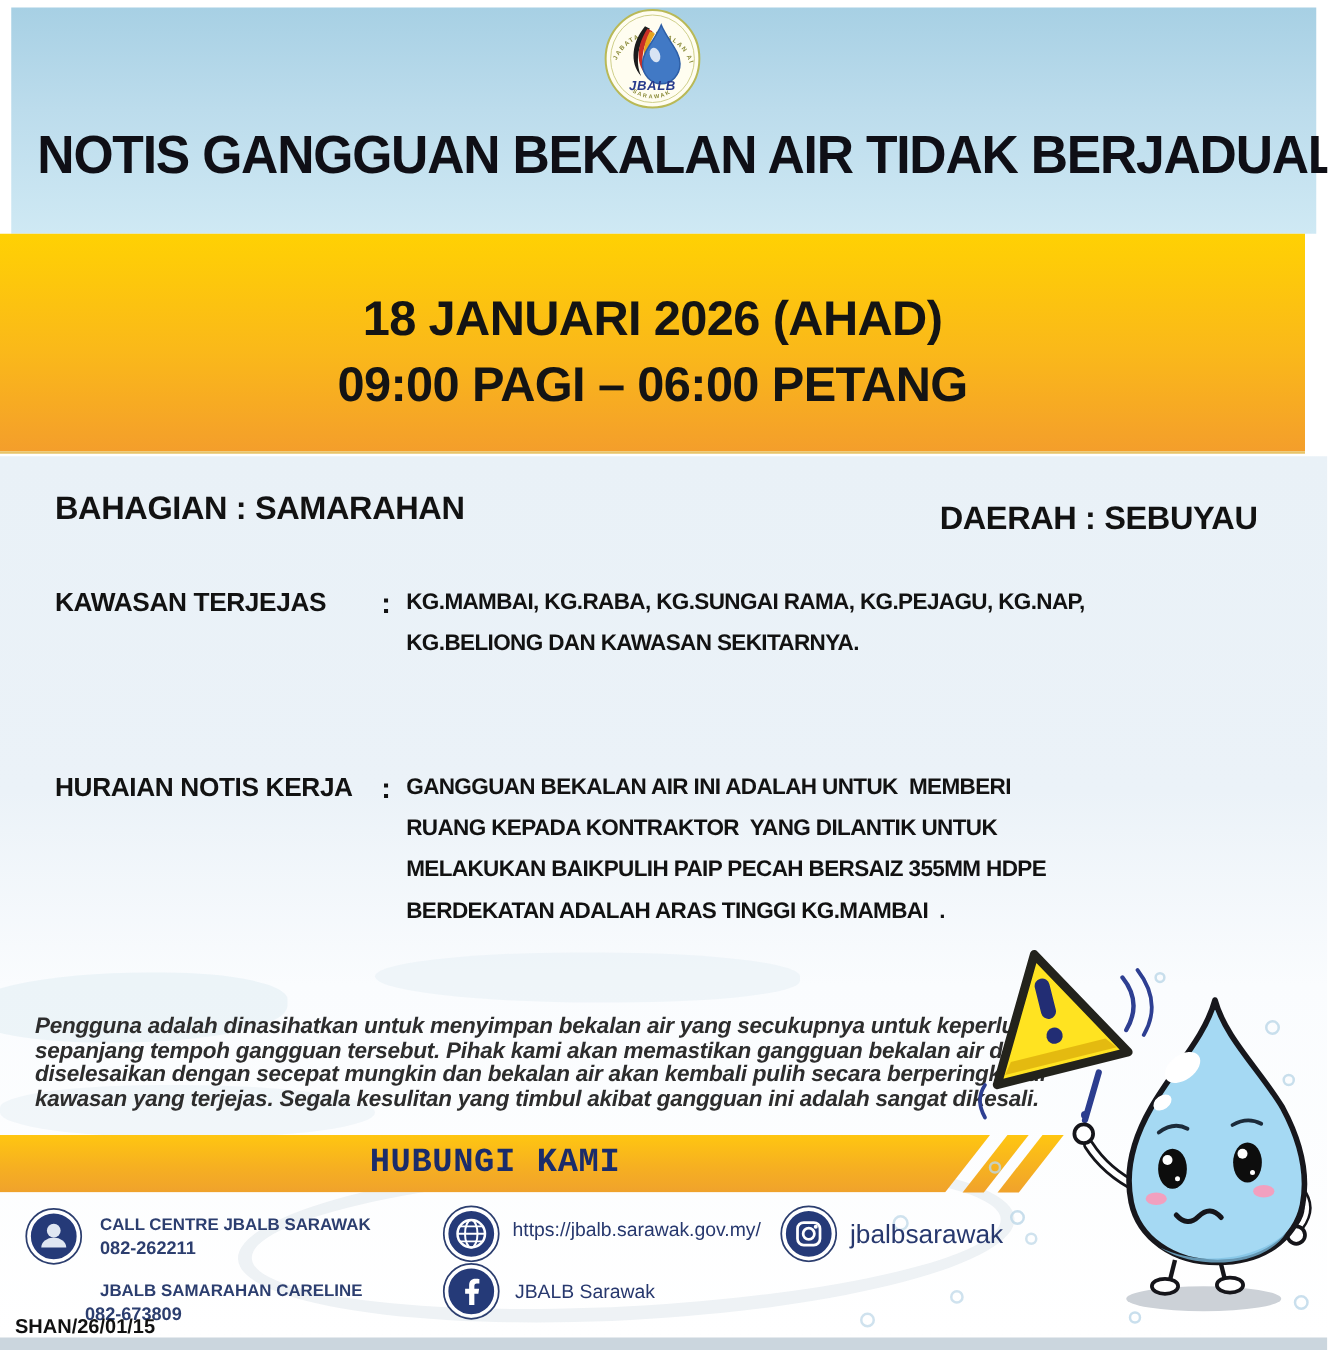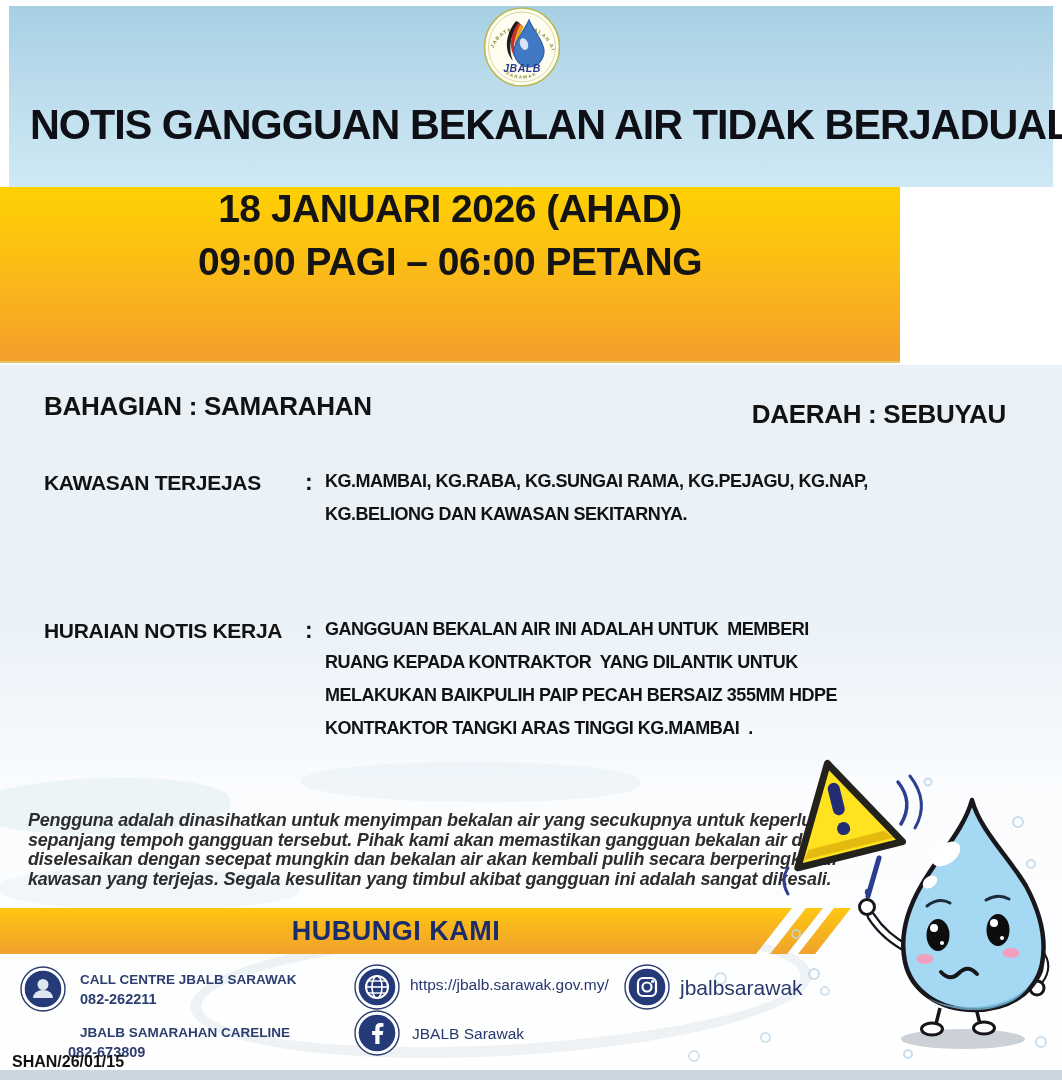--- a/index.html
+++ b/index.html
@@ -6,23 +6,23 @@
   .poster{position:relative;width:1062px;height:1080px;background:#ffffff;overflow:hidden;
           font-family:"Liberation Sans",sans-serif;}
   
   .header-blue{position:absolute;left:9px;right:9px;top:6px;height:181px;
                background:linear-gradient(180deg,#a7d0e4 0%,#bcdcec 45%,#cfe9f4 100%);}
   .logo-wrap{position:absolute;left:483px;top:6px;width:78px;height:82px;}
   .poster-title{position:absolute;left:0;right:0;top:94px;text-align:center;
                 font-size:43px;font-weight:bold;color:#0f0f16;letter-spacing:-1px;
                 white-space:nowrap;transform:scaleX(.96);transform-origin:center;}
   
-  .date-band{position:absolute;left:0;top:187px;width:900px;height:176px;box-sizing:border-box;
+  .date-band{position:absolute;left:0;top:187px;width:1044px;height:176px;box-sizing:border-box;
              background:linear-gradient(180deg,#ffd103 0%,#fab81a 55%,#f49e2b 100%);
-             display:flex;flex-direction:column;align-items:center;justify-content:flex-start;
+             display:flex;flex-direction:column;align-items:center;justify-content:flex-end;
              padding-bottom:30px;gap:9px;border-bottom:2px solid #e8c468;}
   .date-line{font-size:39px;font-weight:bold;color:#141414;letter-spacing:-.5px;white-space:pre;}
   
   .main-bg{position:absolute;left:0;top:365px;width:1062px;height:705px;
            background:linear-gradient(180deg,#e9f1f7 0%,#ebf2f8 38%,#fafcfe 60%,#ffffff 100%);}
   .lbl{position:absolute;font-weight:bold;color:#121212;margin-left:12px;}
   .bahagian{left:32px;top:391px;font-size:26px;letter-spacing:-.3px;}
   .daerah{right:56px;top:399px;font-size:26px;letter-spacing:-.3px;}
   .row-label{font-size:21px;letter-spacing:-.3px;}
   .colon{font-size:23px;}
@@ -30,21 +30,21 @@
                  white-space:pre;letter-spacing:-.5px;}
   
   .advisory{position:absolute;left:28px;top:811px;font-style:italic;font-weight:600;
             color:#2d2d2d;}
   .advisory div{font-size:18px;line-height:19.5px;white-space:pre;letter-spacing:-.2px;}
   
   .hubungi-band{position:absolute;left:0;top:908px;width:792px;height:46px;
                 background:linear-gradient(180deg,#ffc611 0%,#f6b021 55%,#f0a22c 100%);
                 clip-path:polygon(0 0,100% 0,calc(100% - 36px) 100%,0 100%);
                 display:flex;align-items:center;justify-content:center;}
-  .hubungi-text{font-size:27px;font-weight:bold;color:#1b2c6a;letter-spacing:.5px;}
+  .hubungi-text{font-size:27px;font-weight:bold;color:#1b2c6a;letter-spacing:.5px;font-family:Liberation Mono, monospace;}
   .band-stripe{position:absolute;top:908px;height:46px;width:17px;
                background:linear-gradient(180deg,#ffc611,#f0a22c);
                transform:skewX(-38deg);transform-origin:0 0;}
   
   .cicon{position:absolute;width:46px;height:46px;}
   .c-label{position:absolute;font-size:13.5px;font-weight:bold;color:#2c3e6f;white-space:pre;}
   .c-phone{position:absolute;font-size:14.5px;font-weight:bold;color:#2c3e6f;}
   .c-big{position:absolute;font-size:15.5px;font-weight:normal;color:#27386e;}
   .ref-code{position:absolute;left:12px;top:1053px;font-size:16px;font-weight:bold;color:#111;}
   .bottom-bar{position:absolute;left:0;top:1070px;width:1062px;height:10px;background:#cbd6de;}
@@ -119,21 +119,21 @@
     <div>KG.MAMBAI, KG.RABA, KG.SUNGAI RAMA, KG.PEJAGU, KG.NAP,</div>
     <div>KG.BELIONG DAN KAWASAN SEKITARNYA.</div>
   </div>
 
   <div class="lbl row-label" style="left:32px;top:619px;">HURAIAN NOTIS KERJA</div>
   <div class="lbl colon" style="left:293px;top:617px;">:</div>
   <div class="val-lines" style="position:absolute;left:325px;top:613px;">
     <div>GANGGUAN BEKALAN AIR INI ADALAH UNTUK  MEMBERI</div>
     <div>RUANG KEPADA KONTRAKTOR  YANG DILANTIK UNTUK</div>
     <div>MELAKUKAN BAIKPULIH PAIP PECAH BERSAIZ 355MM HDPE</div>
-    <div>KONTRAKTOR TANGKI ARAS TINGGI KG.MAMBAI  .</div>
+    <div>BERDEKATAN ADALAH ARAS TINGGI KG.MAMBAI  .</div>
   </div>
 
   <div class="advisory">
     <div>Pengguna adalah dinasihatkan untuk menyimpan bekalan air yang secukupnya untuk keperluan</div>
     <div>sepanjang tempoh gangguan tersebut. Pihak kami akan memastikan gangguan bekalan air dapat</div>
     <div>diselesaikan dengan secepat mungkin dan bekalan air akan kembali pulih secara berperingkat di</div>
     <div>kawasan yang terjejas. Segala kesulitan yang timbul akibat gangguan ini adalah sangat dikesali.</div>
   </div>
 
   <div class="hubungi-band">

